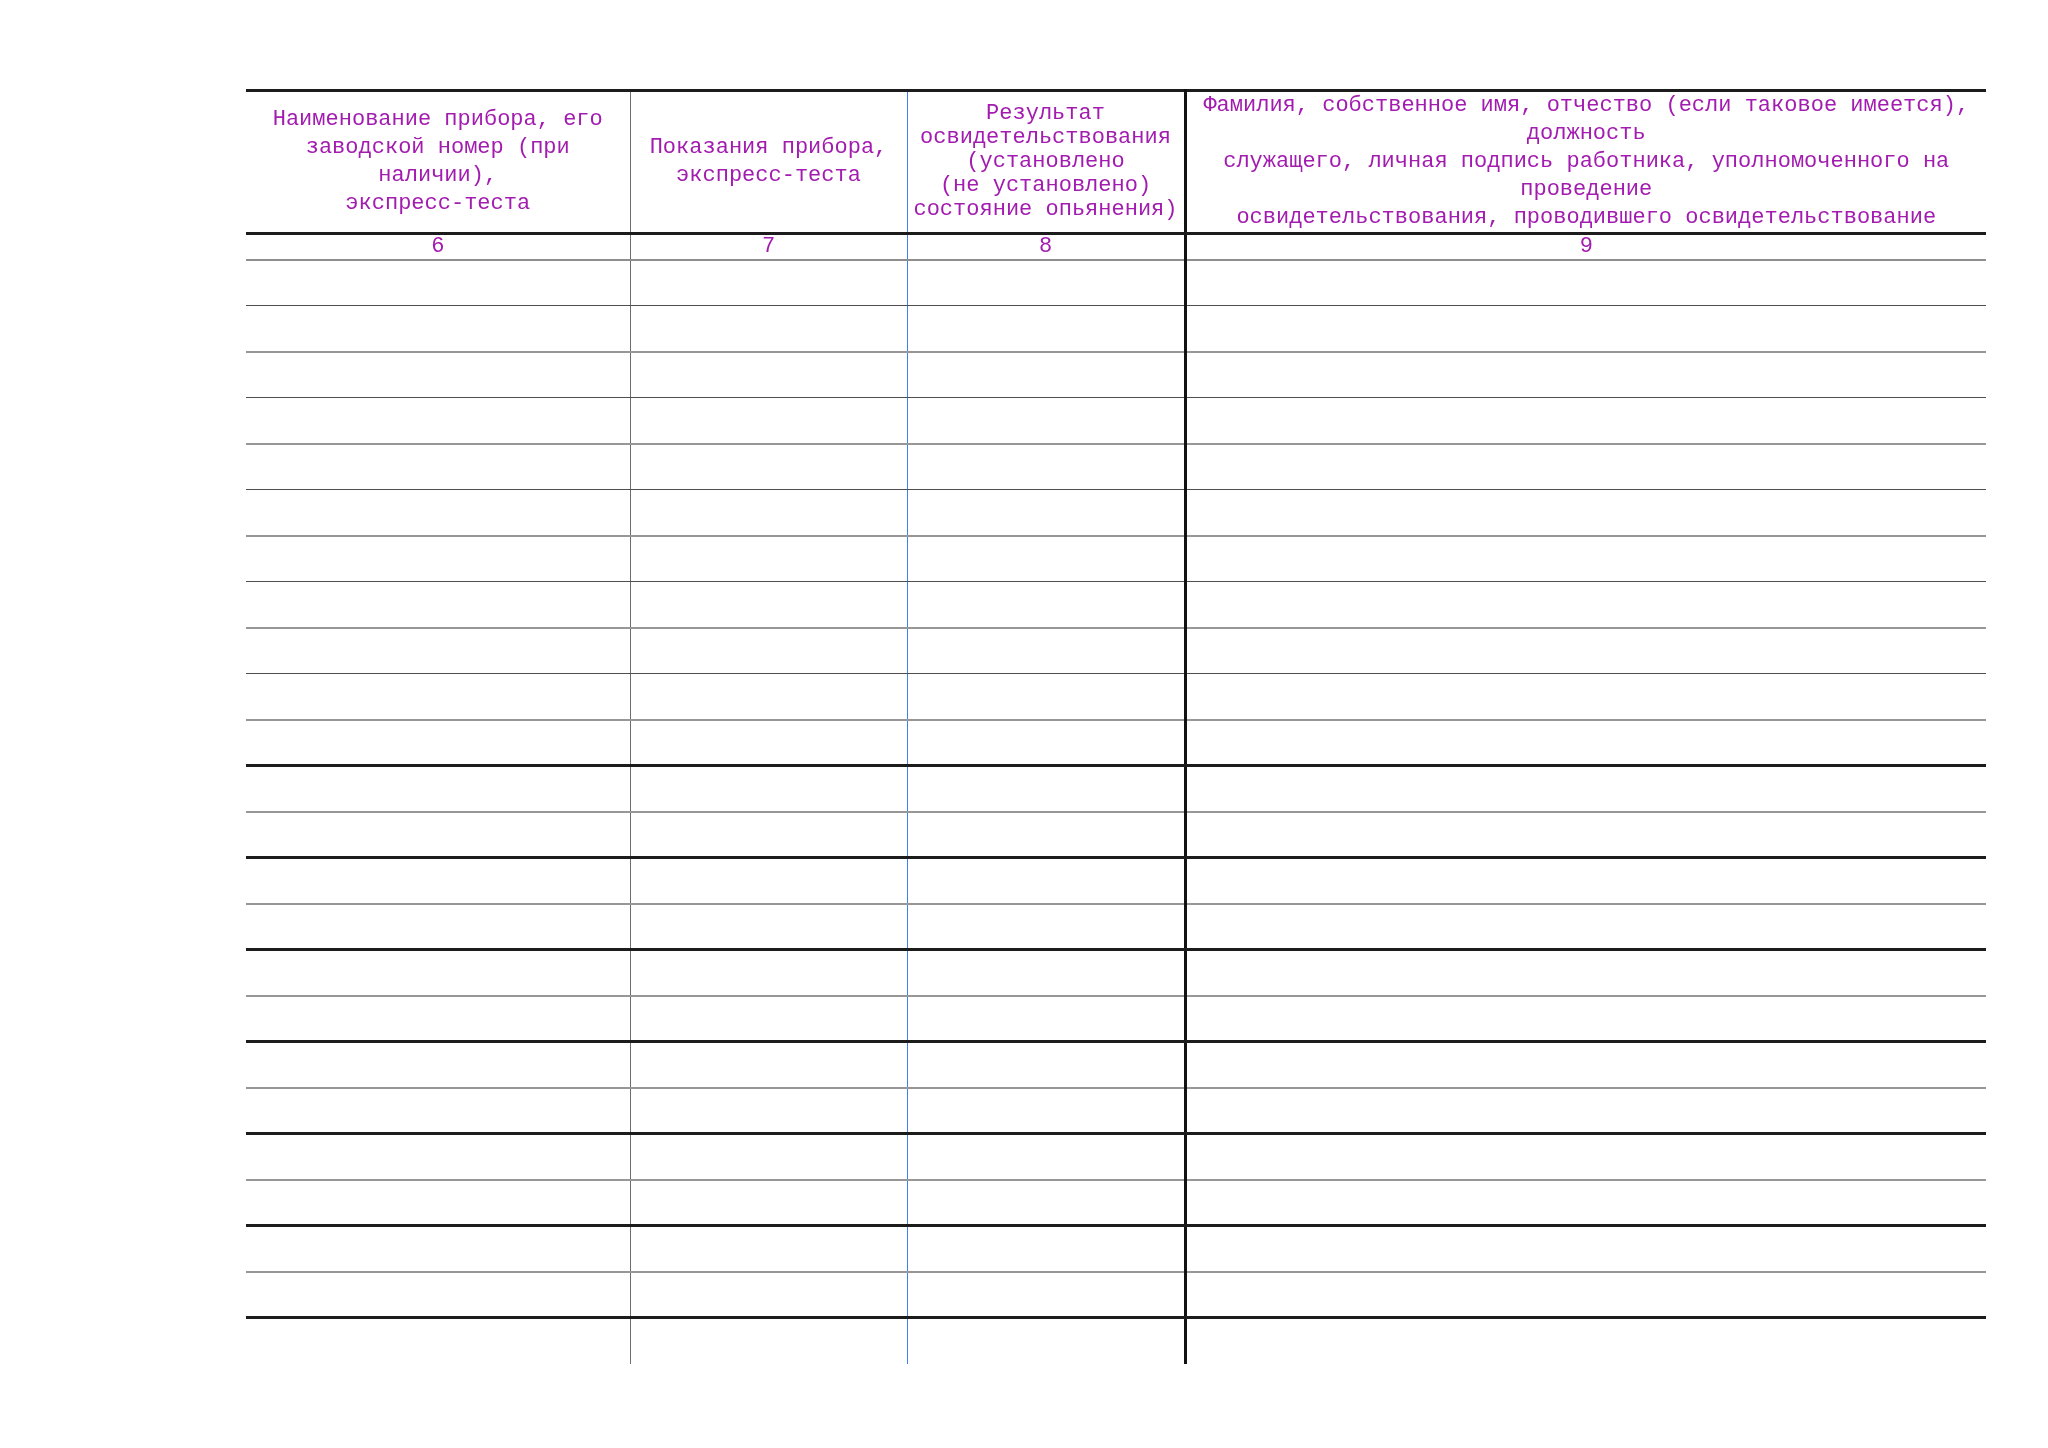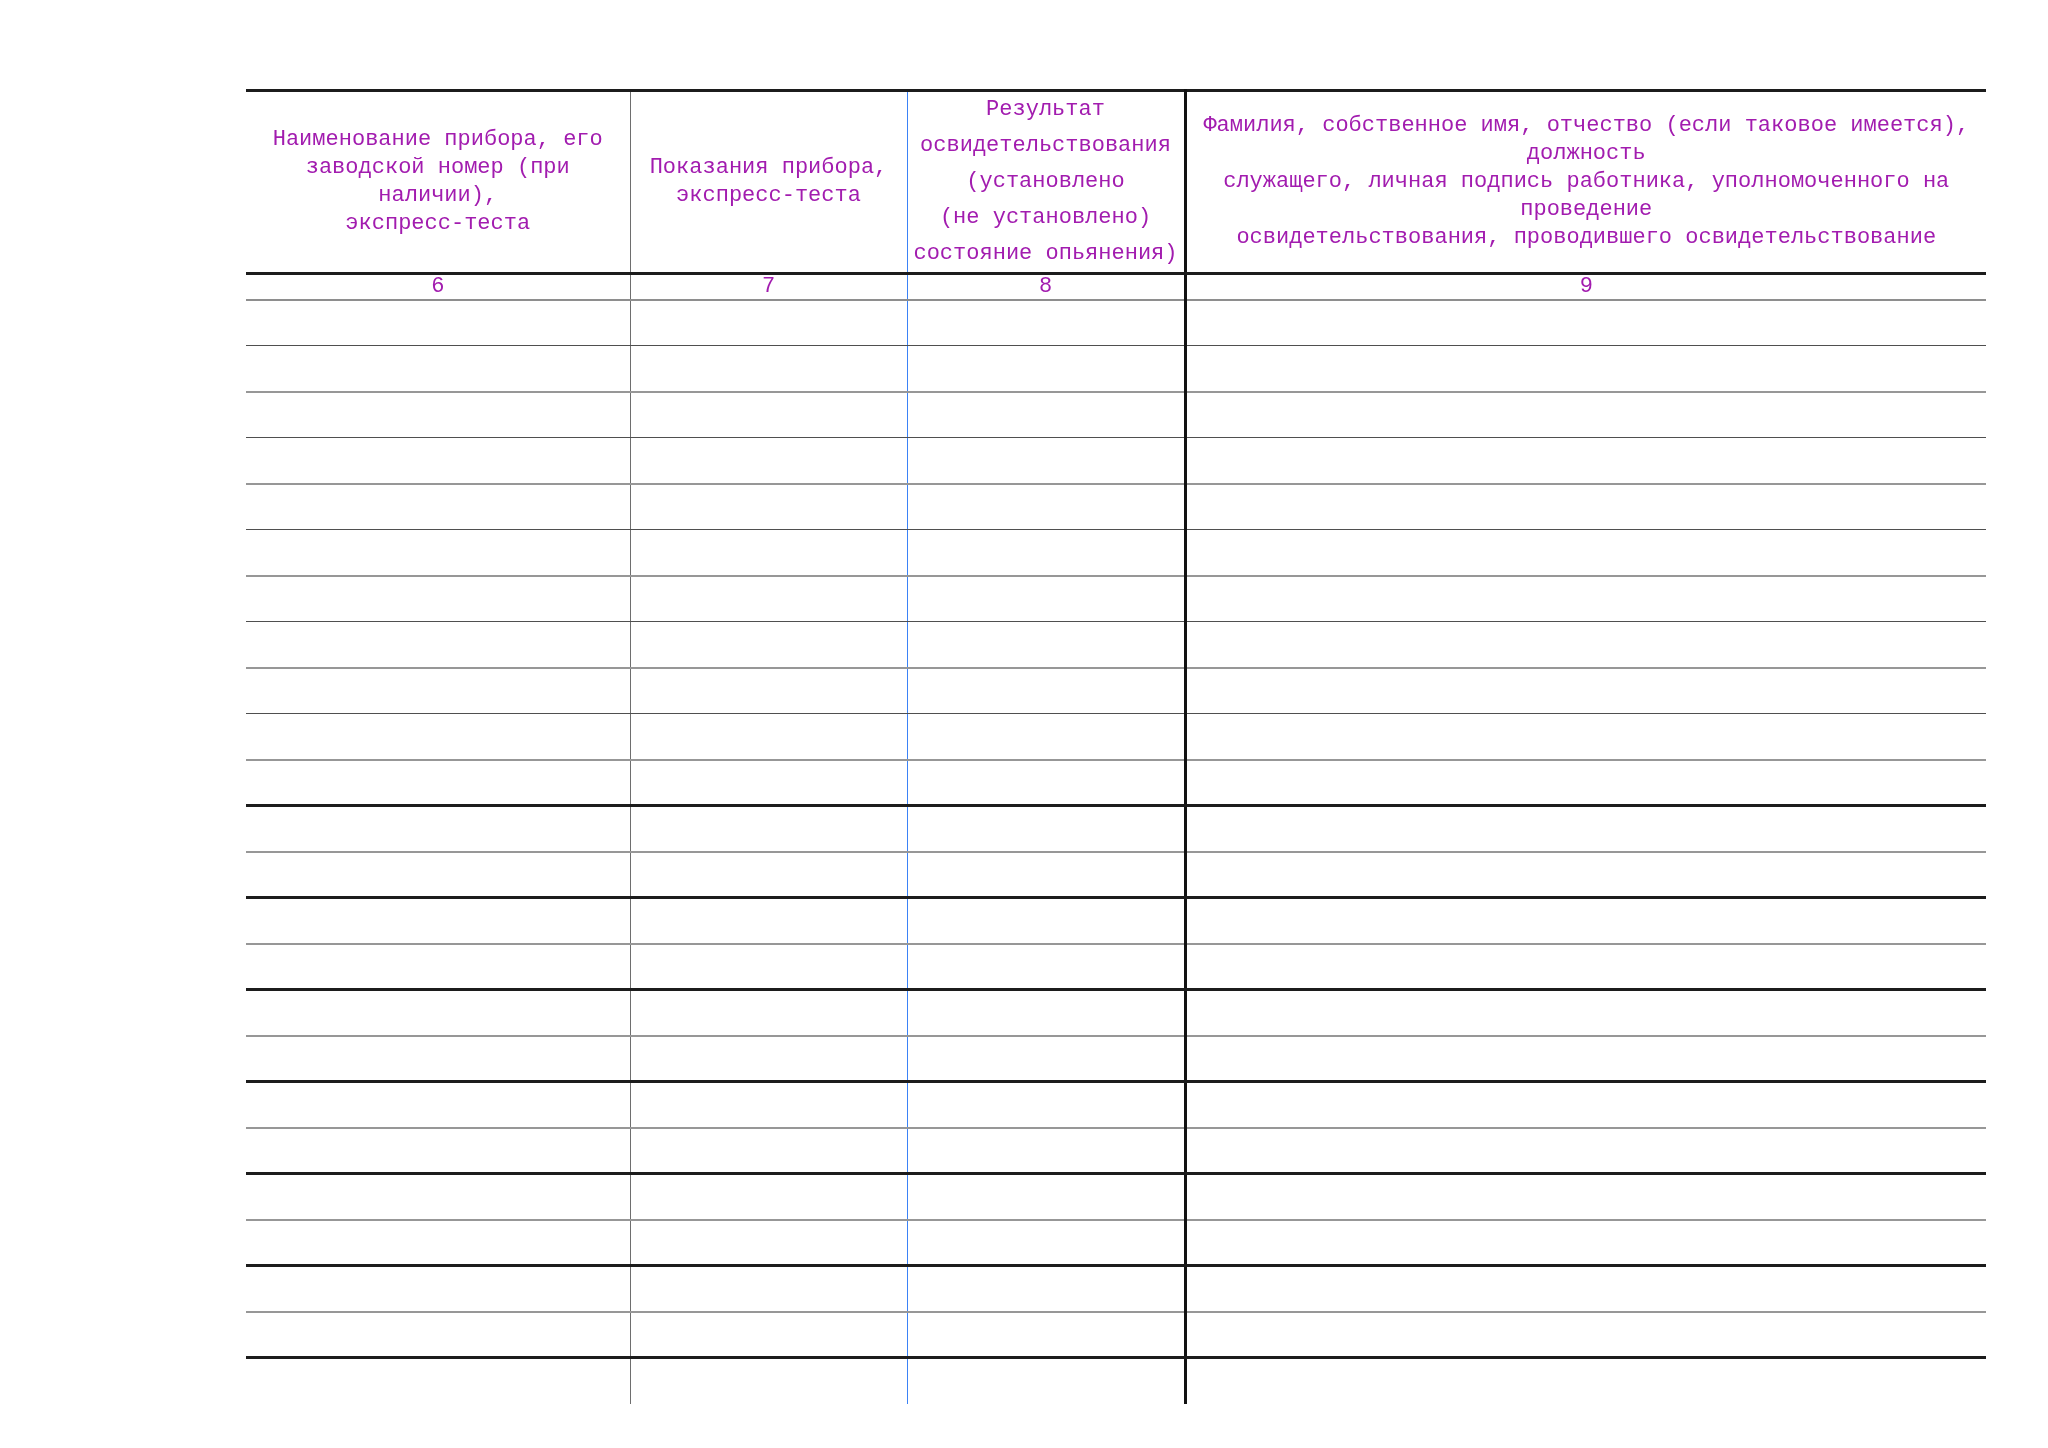--- a/index.html
+++ b/index.html
@@ -39,21 +39,21 @@
   table.jtable tr td:nth-child(3) { border-right: 3px solid #121212; }
   
   tr.header-row { height: 127px; }
   tr.header-row td {
     border-top: 3px solid #1c1c1c;
     border-bottom: 3px solid #1c1c1c;
     font-size: 22px;
   }
   .hdr-lines { white-space: pre-line; }
   .lh28 { line-height: 28px; }
-  .lh24 { line-height: 36px; }
+  .lh24 { line-height: 24px; }
   
   tr.numbers-row { height: 26px; }
   tr.numbers-row td {
     border-bottom: 2px solid #8e8e8e;
     font-size: 22px;
     line-height: 22px;
   }
   
   tr.body-row { height: 46px; }
   tr.body-row td { border-bottom: 1px solid #4f4f4f; }

